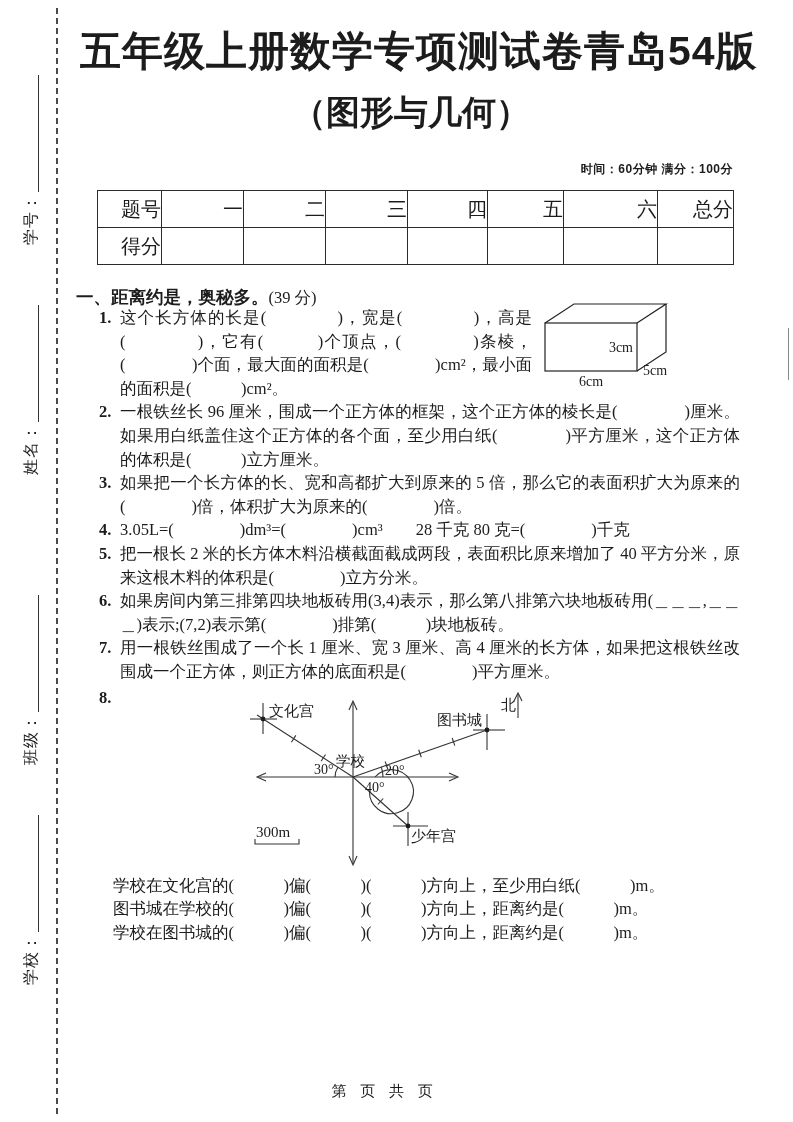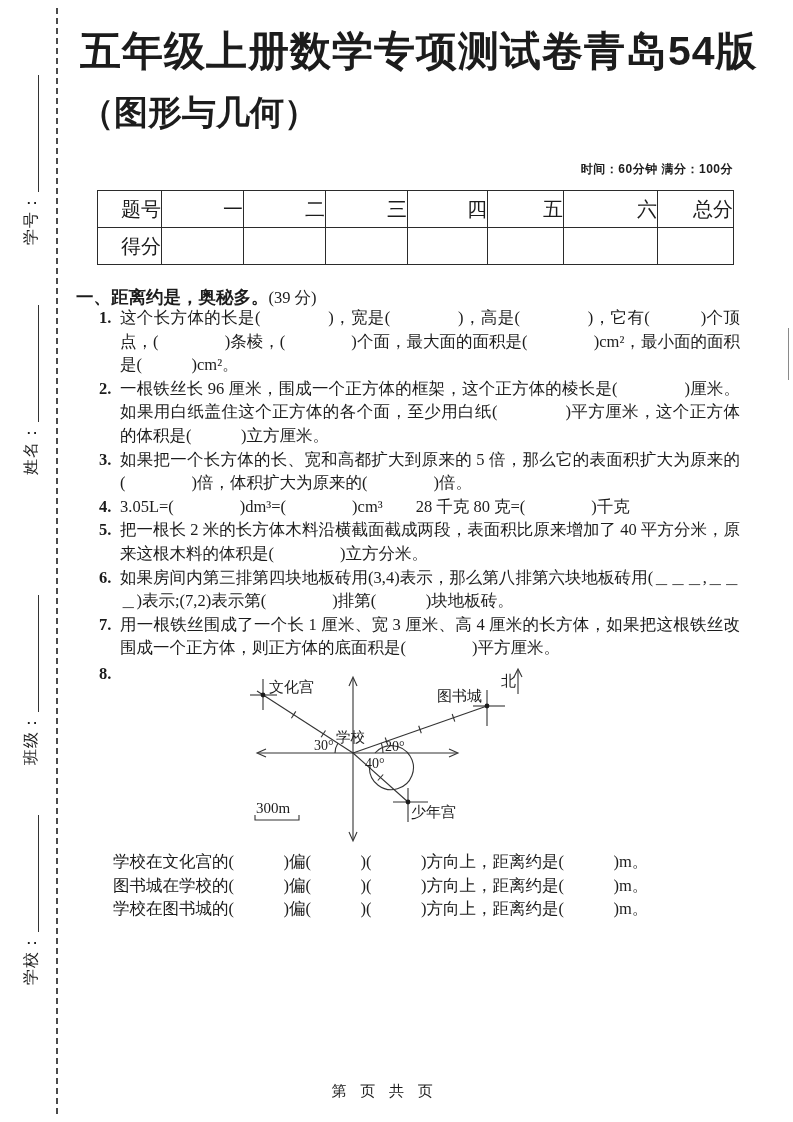--- a/index.html
+++ b/index.html
@@ -9,21 +9,21 @@
   .cut-line{position:absolute;left:56px;top:8px;height:1106px;width:0;border-left:2px dashed #4a4a4a;}
   .side-field{position:absolute;width:170px;height:22px;display:flex;align-items:flex-end;
               transform:rotate(-90deg);}
   .side-label{font-size:16px;letter-spacing:1px;white-space:nowrap;}
   .side-line{flex:1;border-bottom:1.6px solid #333;margin:0 0 3px 2px;height:14px;}
   .trim-mark{position:absolute;left:788px;top:328px;height:52px;width:0;border-left:1.5px solid #8a8a8a;}
   
   .title{position:absolute;left:80px;top:24px;width:662px;text-align:right;
          font-family:"Liberation Sans","DejaVu Sans",sans-serif;font-weight:900;
          font-size:41px;letter-spacing:1px;white-space:nowrap;}
-  .subtitle{position:absolute;left:80px;top:90px;width:662px;
+  .subtitle{position:absolute;left:80px;top:90px;width:662px;text-align:center;
             font-family:"Liberation Sans","DejaVu Sans",sans-serif;font-weight:900;font-size:34px;}
   .meta{position:absolute;top:161px;right:60px;font-family:"Liberation Sans","DejaVu Sans",sans-serif;
         font-weight:700;font-size:12px;letter-spacing:0.5px;}
   
   .score{position:absolute;left:97px;top:190px;width:636px;border-collapse:collapse;table-layout:fixed;}
   .score td,.score th{border:1.6px solid #2b2b2b;height:36px;text-align:right;
         font-weight:normal;font-size:20px;padding:0;}
   
   .sec{position:absolute;left:76px;top:285px;font-size:17.5px;white-space:nowrap;}
   .sec .h{font-family:"Liberation Sans","DejaVu Sans",sans-serif;font-weight:800;}
@@ -108,20 +108,32 @@
     </table>
 
   <div class="sec">
     <span class="h">一、距离约是，奥秘多。</span><span class="pts">(39 分)</span>
   </div>
 
   <div class="qs">
 
     <div class="q">
       <span class="qnum">1.</span>
+      <span class="fig-cuboid">
+        <svg width="140" height="96" viewBox="0 0 140 96">
+          <g fill="none" stroke="#222" stroke-width="1.2">
+            <rect x="5" y="27" width="92" height="48"></rect>
+            <path d="M5 27 L34 8 L126 8 L97 27"></path>
+            <path d="M126 8 L126 56 L97 75"></path>
+          </g>
+          <text x="93" y="56" font-size="14" text-anchor="end">3cm</text>
+          <text x="103" y="79" font-size="14">5cm</text>
+          <text x="51" y="90" font-size="14" text-anchor="middle">6cm</text>
+        </svg>
+      </span>
       <span>这个长方体的长是(　　　　)，宽是(　　　　)，高是(　　　　)，它有(　　　)个顶点，(　　　　)条棱，(　　　　)个面，最大面的面积是(　　　　)cm²，最小面的面积是(　　　)cm²。</span>
     </div>
 
     <div class="q">
       <span class="qnum">2.</span>
       <span>一根铁丝长 96 厘米，围成一个正方体的框架，这个正方体的棱长是(　　　　)厘米。如果用白纸盖住这个正方体的各个面，至少用白纸(　　　　)平方厘米，这个正方体的体积是(　　　)立方厘米。</span>
     </div>
 
     <div class="q">
       <span class="qnum">3.</span>
@@ -198,21 +210,21 @@
           <text x="186" y="155" font-size="15">少年宫</text>
           <text x="111" y="80" font-size="14.5">学校</text>
           <text x="276" y="24" font-size="15">北</text>
           <text x="89" y="88" font-size="14">30°</text>
           <text x="160" y="89" font-size="14">20°</text>
           <text x="140" y="106" font-size="14">40°</text>
           <text x="31" y="151" font-size="15">300m</text>
         </svg>
       </div>
       <div class="q8-lines">
-        <div>学校在文化宫的(　　　)偏(　　　)(　　　)方向上，距离约是(　　　)m。</div>
+        <div>学校在文化宫的(　　　)偏(　　　)(　　　)方向上，至少用白纸(　　　)m。</div>
         <div>图书城在学校的(　　　)偏(　　　)(　　　)方向上，距离约是(　　　)m。</div>
         <div>学校在图书城的(　　　)偏(　　　)(　　　)方向上，距离约是(　　　)m。</div>
       </div>
     </div>
 
   </div>
 
   <div class="footer">第 页 共 页</div>
 
 </div>

